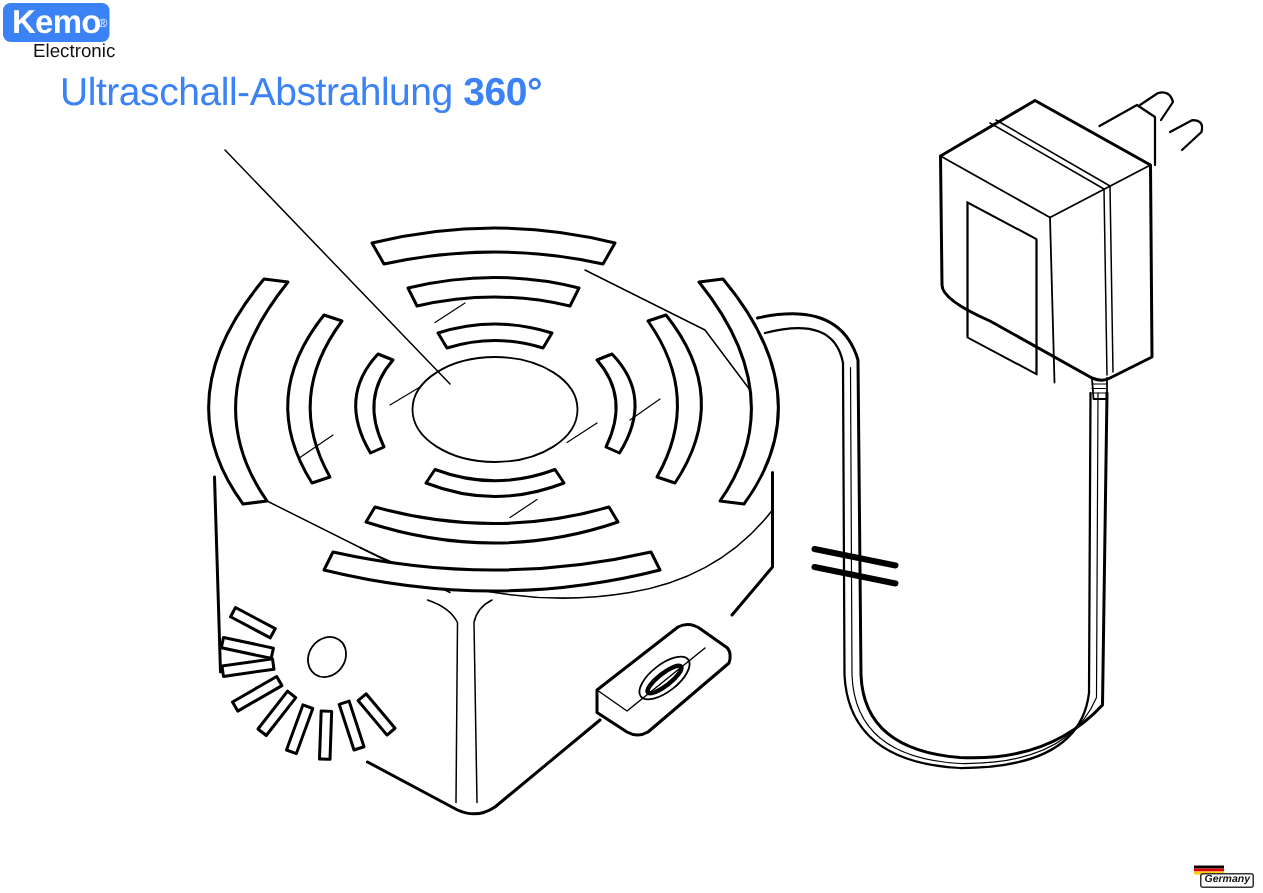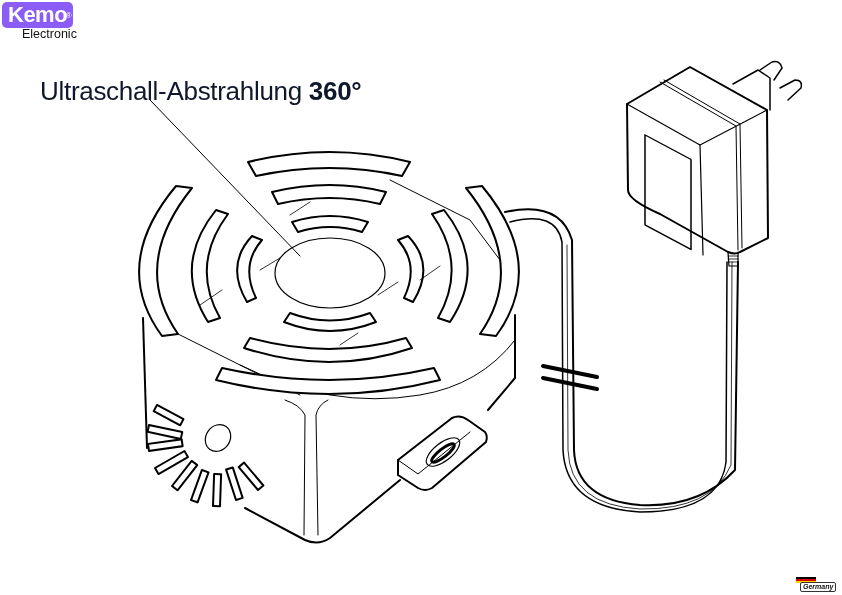--- a/index.html
+++ b/index.html
@@ -1,21 +1,21 @@
 <!DOCTYPE html>
 <html><head>
 <meta charset="utf-8">
 <style>
   html, body { margin: 0; padding: 0; background: #ffffff; }
   body { width: 842px; height: 595px; position: relative; overflow: hidden; font-family: "Liberation Sans", sans-serif; }
   .logo { position: absolute; left: 2px; top: 2px; width: 92px; }
-  .logo-box { background: #8b5cf6; border-radius: 5px; color: #fff; font-weight: bold; font-size: 22px; line-height: 26px; padding: 0 6px; display: inline-block; position: relative; letter-spacing: -0.5px; }
+  .logo-box { background: #3b82f6; border-radius: 5px; color: #fff; font-weight: bold; font-size: 22px; line-height: 26px; padding: 0 6px; display: inline-block; position: relative; letter-spacing: -0.5px; }
   .logo-box .reg { font-size: 8px; position: absolute; right: 2px; top: 1px; font-weight: normal; }
   .logo-sub { font-size: 12.5px; color: #111; margin-left: 20px; margin-top: -1px; }
-  .headline { position: absolute; left: 40px; top: 76px; font-size: 26px; color: #0f172a; white-space: nowrap; letter-spacing: -0.3px; }
+  .headline { position: absolute; left: 40px; top: 46px; font-size: 26px; color: #3b82f6; white-space: nowrap; letter-spacing: -0.3px; }
   .headline b { font-weight: bold; }
   .drawing { position: absolute; left: 0; top: 0; }
   .badge { position: absolute; left: 794px; top: 576px; width: 46px; height: 16px; }
   .badge-flag { position: absolute; left: 2px; top: 1px; width: 20px; height: 6px; }
   .badge-flag div { height: 2px; }
   .badge-label { position: absolute; left: 6px; top: 6px; border: 1px solid #333; border-radius: 2px; font-size: 7px; font-style: italic; font-weight: bold; padding: 0 2px; line-height: 8px; color: #111; background: #fff; }
 </style>
 </head>
 <body>
 

